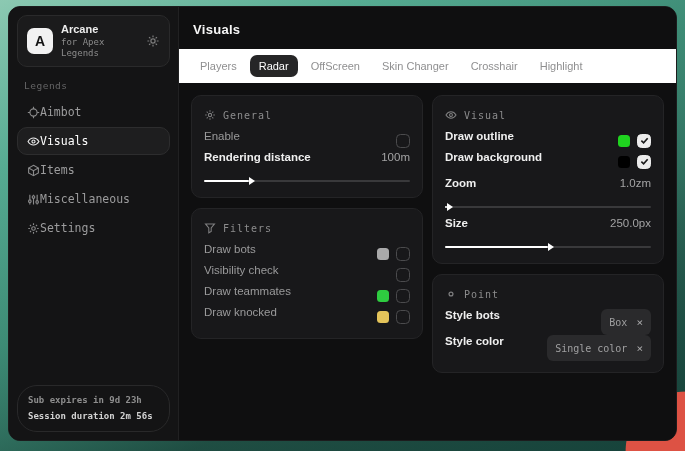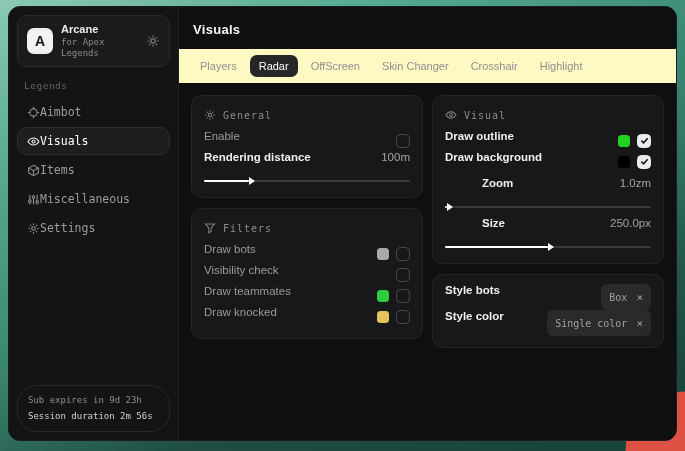--- a/index.html
+++ b/index.html
@@ -25,28 +25,28 @@
   .brand-name { font-size:11px; font-weight:bold; color:#ededed; }
   .brand-sub { font-size:9px; color:#8b8b8b; font-family:"DejaVu Sans Mono", monospace; }
   .brand-gear { margin-left:auto; color:#7d7d7d; display:flex; }
   .category { margin:13px 7px 7px; font-size:9.5px; letter-spacing:0.5px; color:#646465; font-family:"DejaVu Sans Mono", monospace; }
   .nav-item { height:28px; display:flex; align-items:center; padding:0 9px; margin-bottom:1px; border:1px solid transparent;
     border-radius:10px; color:#9c9c9d; font-size:11.5px; font-family:"DejaVu Sans Mono", monospace; cursor:default; }
   .nav-item .ico { display:flex; color:#8a8a8b; }
   .nav-item.active { background:#1e1e1f; border-color:#2d2d2e; color:#ffffff; }
   .nav-item.active .ico { color:#e8e8e8; }
   .sb-footer { margin-top:auto; border:1px solid #29292a; border-radius:20px; padding:7px 10px;
-    font-family:"DejaVu Sans Mono", monospace; font-size:9px; line-height:1.7; }
+    font-family:"DejaVu Sans Mono", monospace; font-size:9px; line-height:1.7;font-weight:bold; }
   .sb-footer .l1 { color:#8e8e8e; }
   .sb-footer .l2 { color:#d2d2d2; }
   
   .main { flex:1; display:flex; flex-direction:column; background:#0f0f10; min-width:0; }
   .main-header { padding:15px 14px 12px; }
   .page-title { font-size:13px; font-weight:bold; color:#f6f6f6; letter-spacing:0.3px; }
-  .tabstrip { background:#fef9c3; display:flex; gap:4px; padding:6px 12px; }
+  .tabstrip { background:#ffffff; display:flex; gap:4px; padding:6px 12px; }
   .tab { padding:5px 9px; border-radius:7px; font-size:11px; color:#8f8f90; cursor:default; white-space:nowrap; }
   .tab.active { background:#262627; color:#ffffff; }
   .content { flex:1; display:grid; grid-template-columns:1fr 1fr; gap:9px; padding:12px 12px; align-content:start; }
   .col { display:flex; flex-direction:column; gap:10px; min-width:0; }
   .panel { background:#18181a; border:1px solid #242426; border-radius:10px; padding:9px 12px 11px; }
   .panel-head { display:flex; align-items:center; gap:7px; color:#8c8c8d; font-size:10px; letter-spacing:1px;
     font-family:"DejaVu Sans Mono", monospace; margin:4px 0 9px; }
   .panel-head .ico { display:flex; color:#7f7f80; }
   .row { display:flex; gap:7px; min-height:21px; }
   .lbl { font-size:11.5px; color:#9a9a9b; }
@@ -57,21 +57,21 @@
   .checkbox.checked { background:#ececec; border-color:#ececec; color:#1a1a1a; }
   .swatch { width:12px; height:12px; border-radius:3.5px; flex:none; }
   .slider { position:relative; height:10px; margin-top:4px; display:flex; align-items:center; }
   .track { width:100%; height:2.5px; background:#39393b; border-radius:2px; position:relative; }
   .fill { position:absolute; left:0; top:0; height:2.5px; background:#ffffff; border-radius:2px; }
   .thumb { position:absolute; right:-6px; top:50%; transform:translateY(-50%);
     width:0; height:0; border-left:6px solid #ffffff; border-top:4px solid transparent; border-bottom:4px solid transparent; }
   .chip { margin-left:auto; display:flex; align-items:center; gap:9px; background:#2a2a2c; border-radius:6px;
     padding:1px 8px; font-size:10px; color:#a0a0a1; font-family:"DejaVu Sans Mono", monospace; }
   .chip .x { font-size:11px; line-height:1; color:#a8a8a9; cursor:default; }
-  .mt6 { margin-top:5px;margin-left:37px; }
+  .mt6 { margin-top:5px; }
   svg { display:block; }
 </style>
 </head>
 <body>
 
 <div class="window">
 
   <aside class="sidebar">
     <div class="brand-card">
       <div class="logo">A</div>
@@ -286,20 +286,28 @@
           <div class="slider">
             <div class="track">
               <div class="fill" style="width: 50%;">
                 <div class="thumb"></div>
               </div>
             </div>
           </div>
         </div>
 
         <div class="panel">
+          <div class="panel-head">
+            <span class="ico">
+              <svg width="12" height="12" viewBox="0 0 16 16" fill="none" stroke="currentColor" stroke-width="1.6">
+                  <circle cx="8" cy="8" r="2.6"></circle>
+                </svg>
+            </span>
+            <span>Point</span>
+          </div>
           <div class="row" style="min-height:26px">
             <span class="lbl-b">Style bots</span>
             <span class="chip">
               <span>Box</span>
               <span class="x">×</span>
             </span>
           </div>
           <div class="row" style="min-height:26px">
             <span class="lbl-b">Style color</span>
             <span class="chip">

